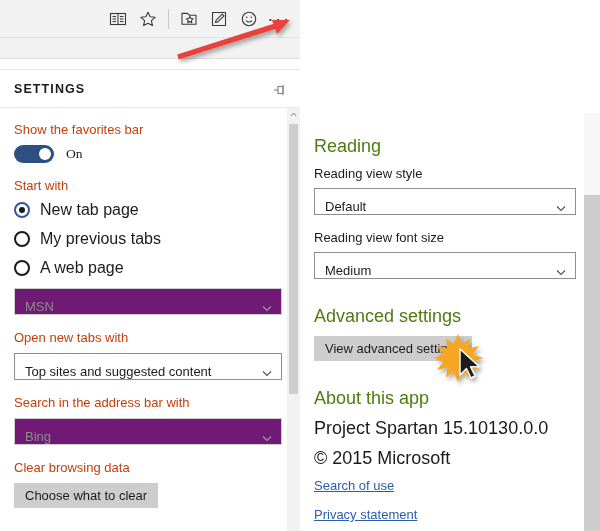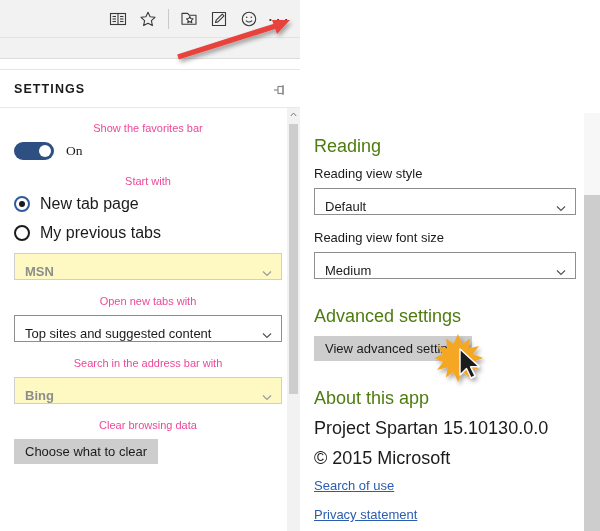--- a/index.html
+++ b/index.html
@@ -56,21 +56,21 @@
     color:#1a1a1a; margin-left:14px;
   }
   .pin-btn {
     position:absolute; right:12px; top:12px; width:18px; height:16px;
     display:flex; align-items:center; justify-content:center; color:#8a8a8a;
   }
 
   .flyout-body {
     position:relative; height:433px; padding: 14px 18px 0 14px; overflow:hidden;
   }
-  .sec-label { font-size:11px; color:#ec4899; margin-bottom:8px;text-align:center; }
+  .sec-label { font-size:13px; color:#c2410c; margin-bottom:8px; }
   .grp { margin-bottom: 15px; }
 
   
   .toggle-row { display:flex; align-items:center; gap:12px; }
   .toggle {
     width:40px; height:18px; border-radius:9px; background:#2d4f82;
     position:relative; flex:none;
   }
   .toggle .knob {
     position:absolute; right:3px; top:3px; width:12px; height:12px;
@@ -91,21 +91,21 @@
   }
   .radio-lbl { font-size:16px; color:#1b1b1b; }
 
   
   .combo {
     height:27px; border:1px solid #8e8e8e; background:#fff;
     display:flex; align-items:flex-end; padding:0 8px 0 10px;
     font-size:13px; color:#1b1b1b; position:relative;
   }
   .combo .val { flex:1; white-space:nowrap; overflow:hidden; }
-  .combo.disabled { background:#fef9c3; border-color:#cfcfcf; color:#8d8d8d;font-weight:bold; }
+  .combo.disabled { background:#701a75; border-color:#cfcfcf; color:#8d8d8d; }
   .chev { width:12px; height:12px; color:#555; flex:none; }
   .combo.disabled .chev { color:#9b9b9b; }
 
   
   .pushbtn {
     display:inline-flex; align-items:center; justify-content:center;
     height:25px; padding:0 11px; background:#cdcdcd; border:0;
     font-family:inherit; font-size:13px; color:#1b1b1b;
   }
 
@@ -216,20 +216,24 @@
         <div class="grp">
           <div class="sec-label">Start with</div>
 
           <div class="radio-row">
             <div class="radio on"></div>
             <div class="radio-lbl">New tab page</div>
           </div>
           <div class="radio-row">
             <div class="radio"></div>
             <div class="radio-lbl">My previous tabs</div>
+          </div>
+          <div class="radio-row">
+            <div class="radio"></div>
+            <div class="radio-lbl">A web page</div>
           </div>
 
           <div class="combo disabled">
             <span class="val">MSN</span>
             <svg class="chev" viewBox="0 0 12 12" fill="none" stroke="currentColor" stroke-width="1.2">
               <polyline points="2,4.5 6,8.5 10,4.5"></polyline>
             </svg>
           </div>
         </div>
 

